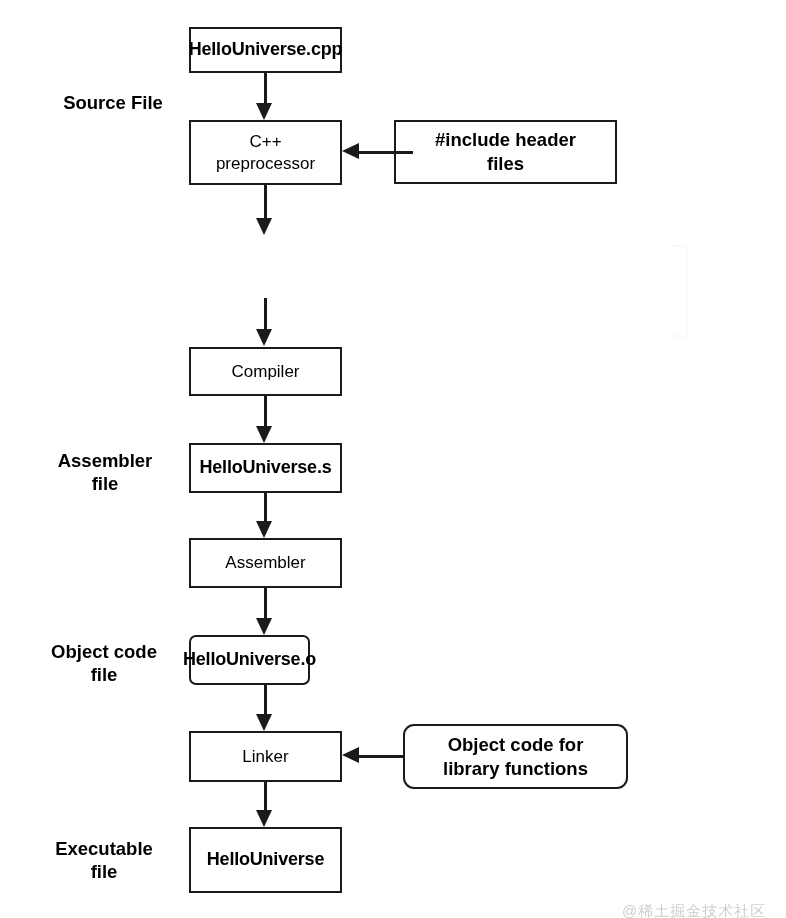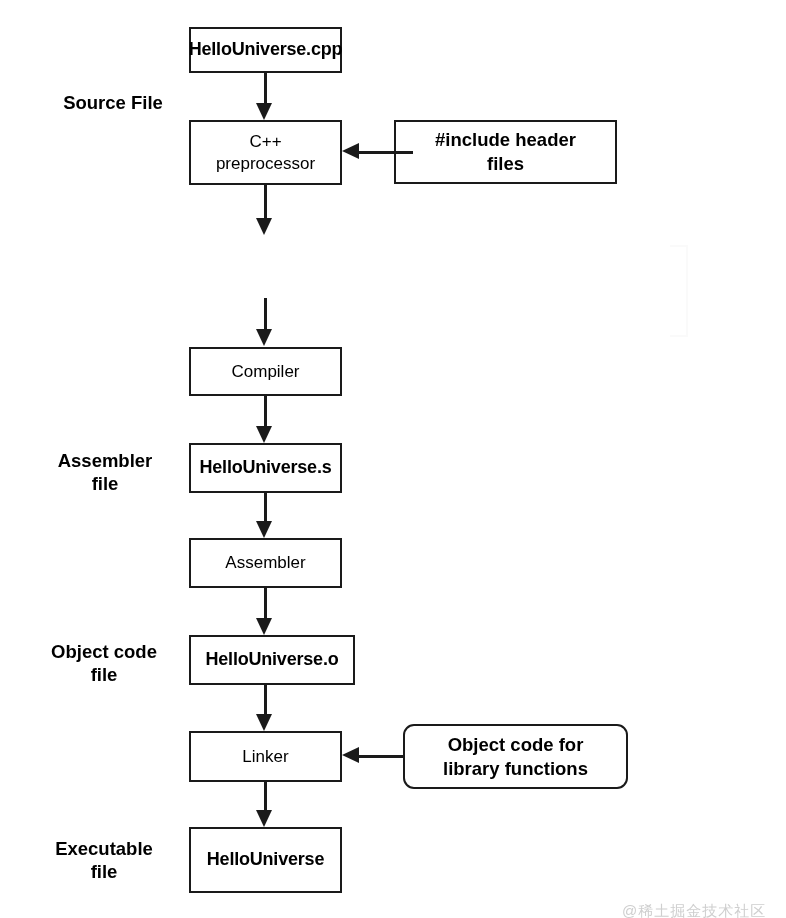--- a/index.html
+++ b/index.html
@@ -124,21 +124,21 @@
   <div class="box sans" style="left:189px; top:120px; width:153px; height:65px; white-space:pre-line;">C++
 preprocessor</div>
 
 
   <div class="box sans" style="left:189px; top:347px; width:153px; height:49px;">Compiler</div>
 
   <div class="box mono" style="left:189px; top:443px; width:153px; height:50px;">HelloUniverse.s</div>
 
   <div class="box sans" style="left:189px; top:538px; width:153px; height:50px;">Assembler</div>
 
-  <div class="box mono" style="left:189px; top:635px; width:166px; height:50px;">HelloUniverse.o</div>
+  <div class="box mono" style="left:189px; top:635px; width:121px; height:50px;border-radius:7px;">HelloUniverse.o</div>
 
   <div class="box sans" style="left:189px; top:731px; width:153px; height:51px;">Linker</div>
 
   <div class="box mono" style="left:189px; top:827px; width:153px; height:66px;">HelloUniverse</div>
 
   <div class="box sansbold" style="left:394px; top:120px; width:223px; height:64px; white-space:pre-line;">#include header
 files</div>
 
   <div class="box sansbold" style="left:403px; top:724px; width:225px; height:65px; white-space:pre-line;border-radius:11px;">Object code for
 library functions</div>

